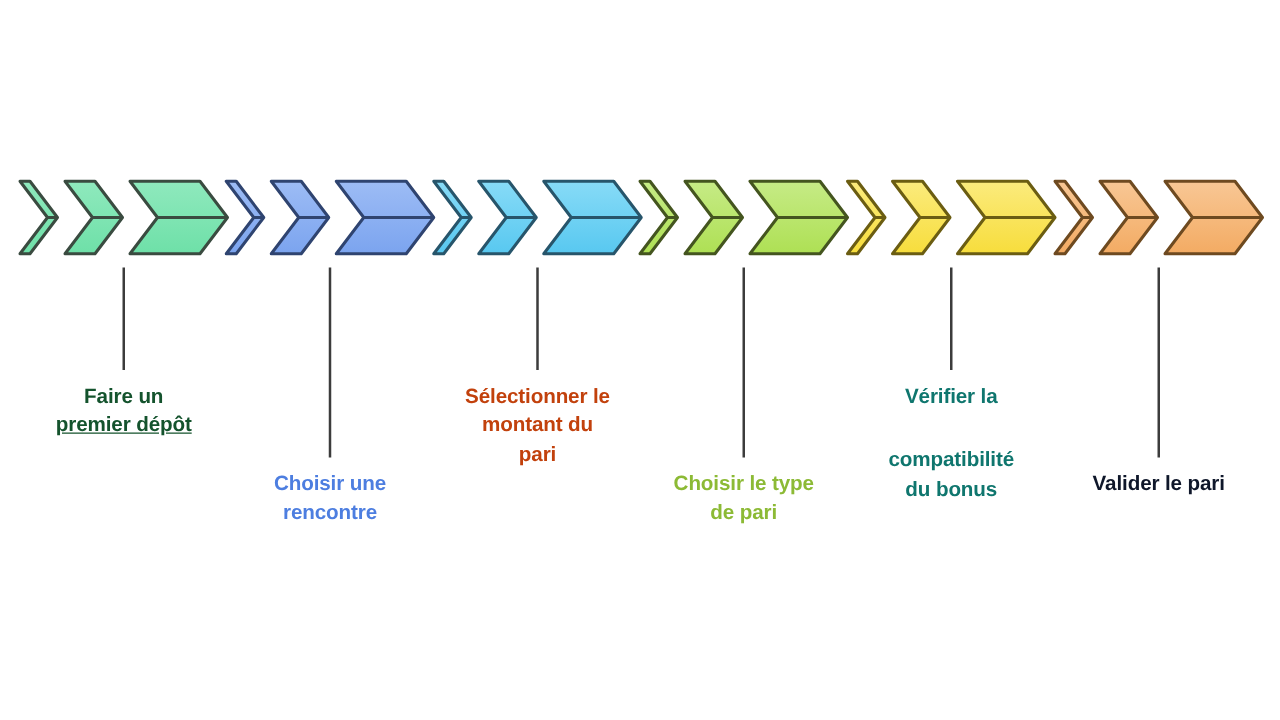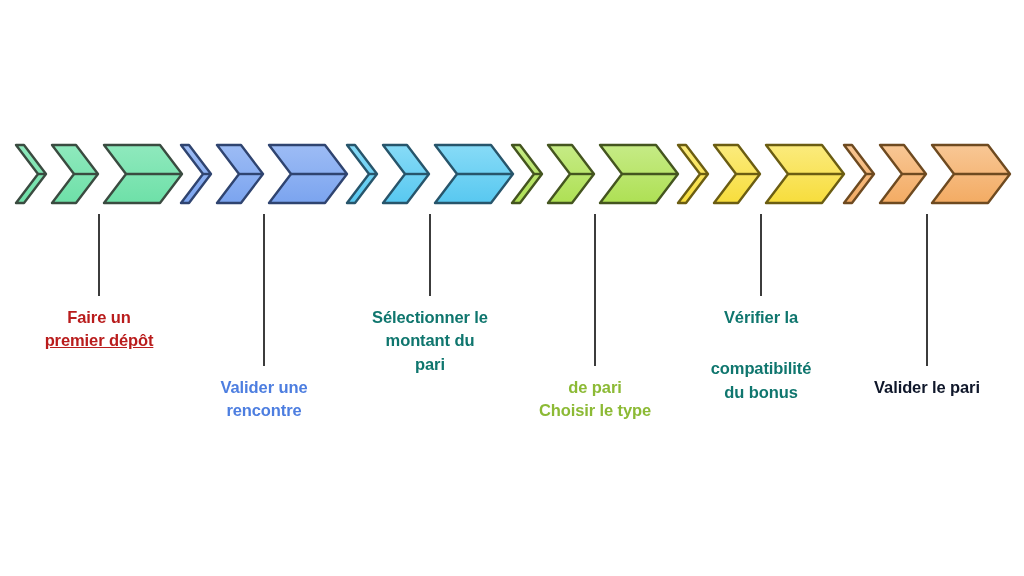--- a/index.html
+++ b/index.html
@@ -71,21 +71,21 @@
           </defs>
           <path d="M 2 2 L 10 2 L 32 31 L 10 60 L 2 60 L 24 31 Z" fill="url(#grad1)" stroke="#3a4b40" stroke-width="2.4" stroke-linejoin="round"></path>
           <line x1="24" y1="31" x2="32" y2="31" stroke="#3a4b40" stroke-width="2.4"></line>
           <path d="M 38 2 L 62 2 L 84 31 L 62 60 L 38 60 L 60 31 Z" fill="url(#grad1)" stroke="#3a4b40" stroke-width="2.4" stroke-linejoin="round"></path>
           <line x1="60" y1="31" x2="84" y2="31" stroke="#3a4b40" stroke-width="2.4"></line>
           <path d="M 90 2 L 146 2 L 168 31 L 146 60 L 90 60 L 112 31 Z" fill="url(#grad1)" stroke="#3a4b40" stroke-width="2.4" stroke-linejoin="round"></path>
           <line x1="112" y1="31" x2="168" y2="31" stroke="#3a4b40" stroke-width="2.4"></line>
         </svg>
       </div>
       <div class="connector" style="top: 214px; height: 82px; left: 84px; background: rgb(60, 60, 60);"></div>
-      <div class="label" style="top: 306px; color: #b91c1c;">
+      <div class="label" style="top: 306px; color: #14532d;">
         <span style="display: block;">Faire un</span>
         <span style="display: block; text-decoration: underline;">premier dépôt</span>
       </div>
     </div>
     <div class="step" style="left: 179px;">
       <div class="chevrons" style="top: 143px;">
         <svg class="chev-svg" width="170" height="62" viewBox="0 0 170 62">
           <defs>
             <linearGradient id="grad2" x1="0" y1="0" x2="0" y2="1">
               <stop offset="0%" stop-color="#9dbcf5"></stop>
@@ -95,21 +95,21 @@
           <path d="M 2 2 L 10 2 L 32 31 L 10 60 L 2 60 L 24 31 Z" fill="url(#grad2)" stroke="#2f4470" stroke-width="2.4" stroke-linejoin="round"></path>
           <line x1="24" y1="31" x2="32" y2="31" stroke="#2f4470" stroke-width="2.4"></line>
           <path d="M 38 2 L 62 2 L 84 31 L 62 60 L 38 60 L 60 31 Z" fill="url(#grad2)" stroke="#2f4470" stroke-width="2.4" stroke-linejoin="round"></path>
           <line x1="60" y1="31" x2="84" y2="31" stroke="#2f4470" stroke-width="2.4"></line>
           <path d="M 90 2 L 146 2 L 168 31 L 146 60 L 90 60 L 112 31 Z" fill="url(#grad2)" stroke="#2f4470" stroke-width="2.4" stroke-linejoin="round"></path>
           <line x1="112" y1="31" x2="168" y2="31" stroke="#2f4470" stroke-width="2.4"></line>
         </svg>
       </div>
       <div class="connector" style="top: 214px; height: 152px; left: 84px; background: rgb(60, 60, 60);"></div>
       <div class="label" style="top: 376px; color: rgb(77, 126, 224);">
-        <span style="display: block;">Valider une</span>
+        <span style="display: block;">Choisir une</span>
         <span style="display: block;">rencontre</span>
       </div>
     </div>
     <div class="step" style="left: 345px;">
       <div class="chevrons" style="top: 143px;">
         <svg class="chev-svg" width="170" height="62" viewBox="0 0 170 62">
           <defs>
             <linearGradient id="grad3" x1="0" y1="0" x2="0" y2="1">
               <stop offset="0%" stop-color="#87dbf7"></stop>
               <stop offset="100%" stop-color="#58c8f0"></stop>
@@ -117,21 +117,21 @@
           </defs>
           <path d="M 2 2 L 10 2 L 32 31 L 10 60 L 2 60 L 24 31 Z" fill="url(#grad3)" stroke="#27556b" stroke-width="2.4" stroke-linejoin="round"></path>
           <line x1="24" y1="31" x2="32" y2="31" stroke="#27556b" stroke-width="2.4"></line>
           <path d="M 38 2 L 62 2 L 84 31 L 62 60 L 38 60 L 60 31 Z" fill="url(#grad3)" stroke="#27556b" stroke-width="2.4" stroke-linejoin="round"></path>
           <line x1="60" y1="31" x2="84" y2="31" stroke="#27556b" stroke-width="2.4"></line>
           <path d="M 90 2 L 146 2 L 168 31 L 146 60 L 90 60 L 112 31 Z" fill="url(#grad3)" stroke="#27556b" stroke-width="2.4" stroke-linejoin="round"></path>
           <line x1="112" y1="31" x2="168" y2="31" stroke="#27556b" stroke-width="2.4"></line>
         </svg>
       </div>
       <div class="connector" style="top: 214px; height: 82px; left: 84px; background: rgb(60, 60, 60);"></div>
-      <div class="label" style="top: 306px; color: #0f766e;">
+      <div class="label" style="top: 306px; color: #c2410c;">
         <span style="display: block;">Sélectionner le</span>
         <span style="display: block;">montant du</span>
         <span style="display: block;">pari</span>
       </div>
     </div>
     <div class="step" style="left: 510px;">
       <div class="chevrons" style="top: 143px;">
         <svg class="chev-svg" width="170" height="62" viewBox="0 0 170 62">
           <defs>
             <linearGradient id="grad4" x1="0" y1="0" x2="0" y2="1">
@@ -142,22 +142,22 @@
           <path d="M 2 2 L 10 2 L 32 31 L 10 60 L 2 60 L 24 31 Z" fill="url(#grad4)" stroke="#44551f" stroke-width="2.4" stroke-linejoin="round"></path>
           <line x1="24" y1="31" x2="32" y2="31" stroke="#44551f" stroke-width="2.4"></line>
           <path d="M 38 2 L 62 2 L 84 31 L 62 60 L 38 60 L 60 31 Z" fill="url(#grad4)" stroke="#44551f" stroke-width="2.4" stroke-linejoin="round"></path>
           <line x1="60" y1="31" x2="84" y2="31" stroke="#44551f" stroke-width="2.4"></line>
           <path d="M 90 2 L 146 2 L 168 31 L 146 60 L 90 60 L 112 31 Z" fill="url(#grad4)" stroke="#44551f" stroke-width="2.4" stroke-linejoin="round"></path>
           <line x1="112" y1="31" x2="168" y2="31" stroke="#44551f" stroke-width="2.4"></line>
         </svg>
       </div>
       <div class="connector" style="top: 214px; height: 152px; left: 84px; background: rgb(60, 60, 60);"></div>
       <div class="label" style="top: 376px; color: rgb(140, 186, 53);">
+        <span style="display: block;">Choisir le type</span>
         <span style="display: block;">de pari</span>
-        <span style="display: block;">Choisir le type</span>
       </div>
     </div>
     <div class="step" style="left: 676px;">
       <div class="chevrons" style="top: 143px;">
         <svg class="chev-svg" width="170" height="62" viewBox="0 0 170 62">
           <defs>
             <linearGradient id="grad5" x1="0" y1="0" x2="0" y2="1">
               <stop offset="0%" stop-color="#fbeb7d"></stop>
               <stop offset="100%" stop-color="#f7dd3c"></stop>
             </linearGradient>

